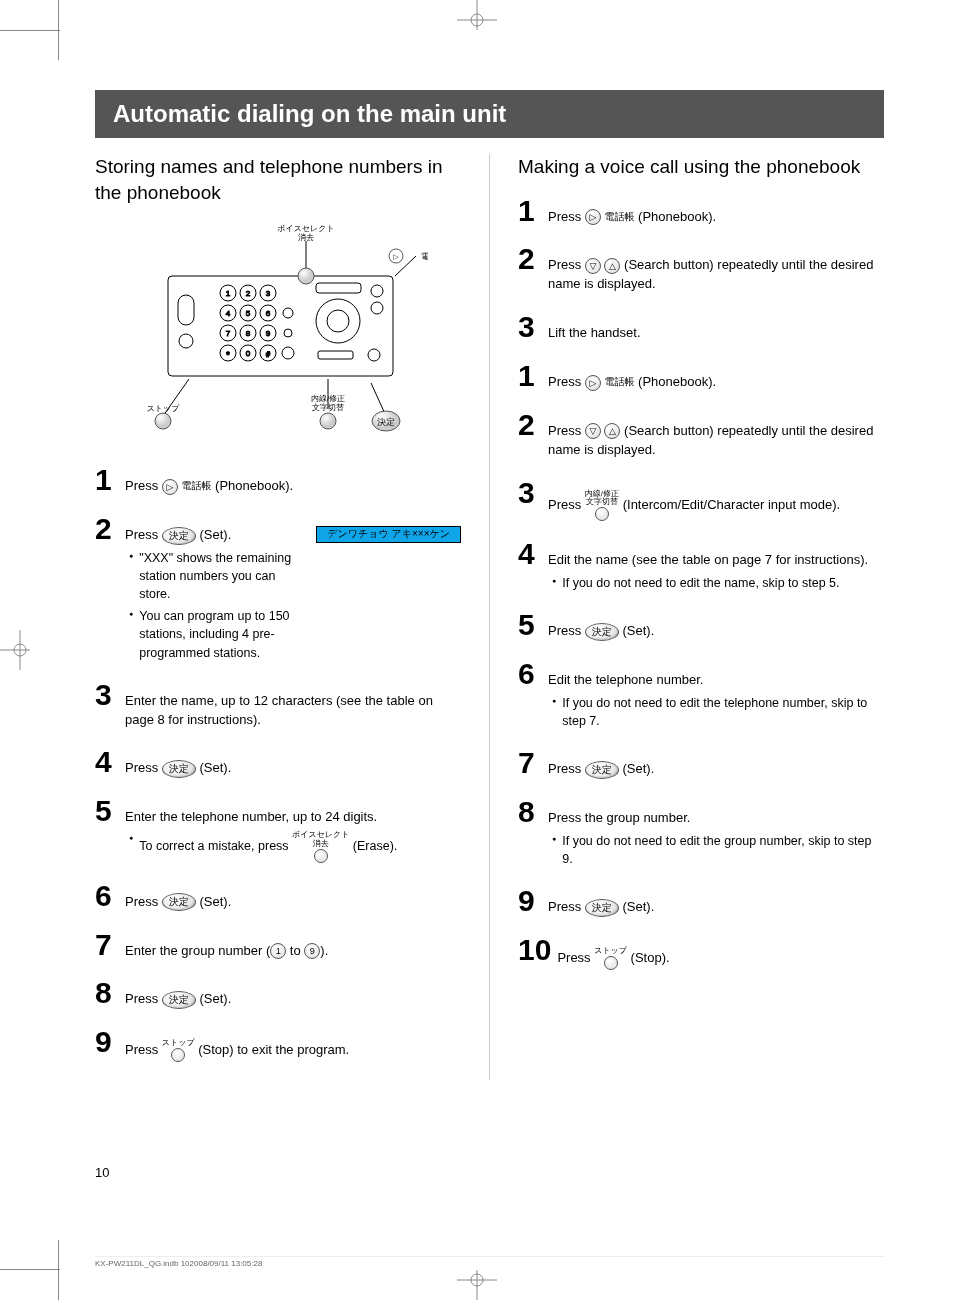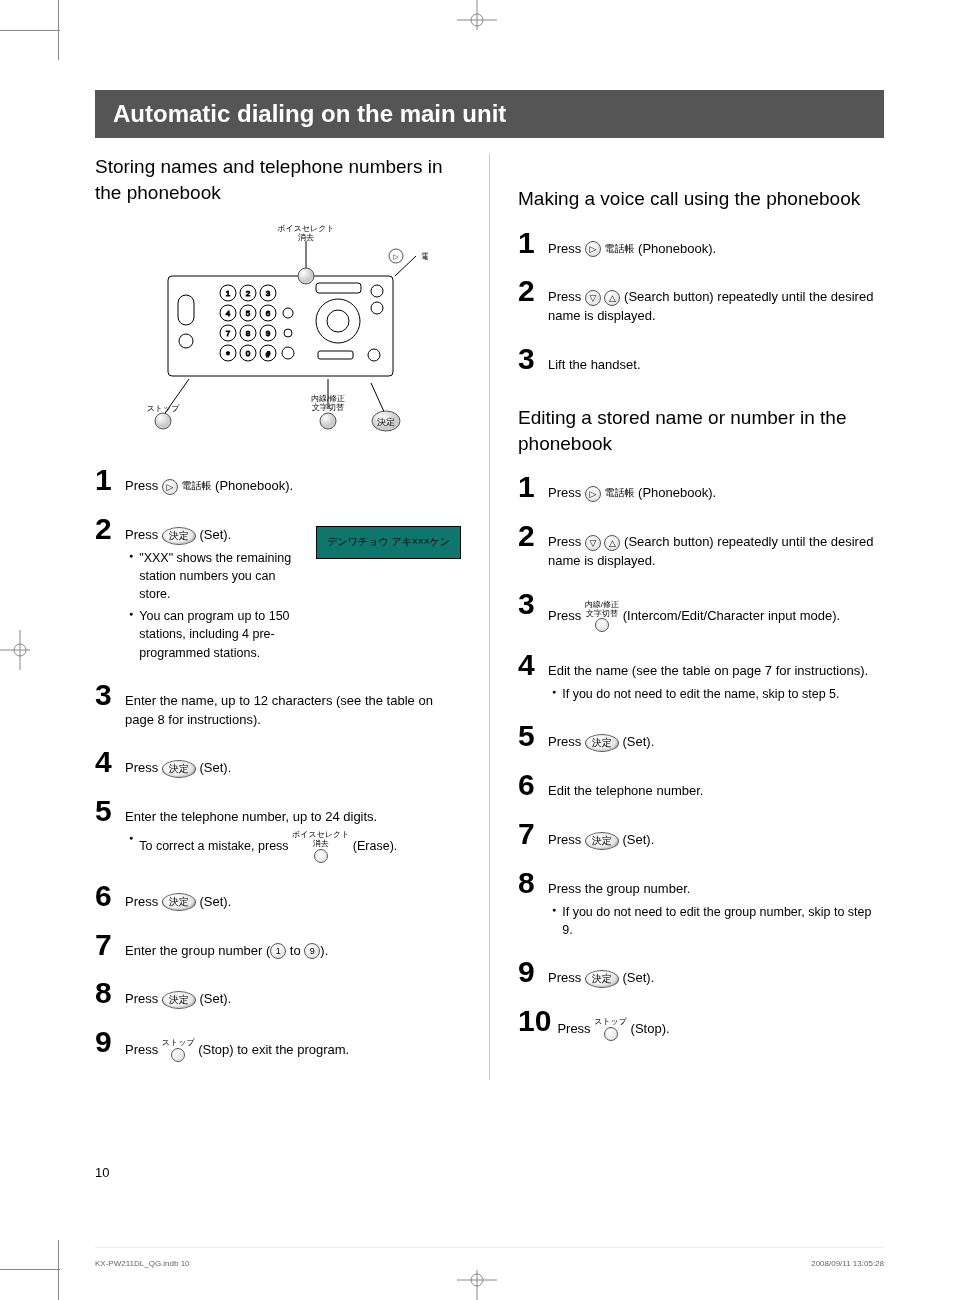--- a/index.html
+++ b/index.html
@@ -35,21 +35,21 @@
     font-size: 24px;
     font-weight: bold;
     padding: 10px 18px;
     margin-bottom: 16px;
   }
   .columns {
     display: flex;
     gap: 28px;
   }
   .col-left { flex: 1; border-right: 1px solid #ccc; padding-right: 28px; }
-  .col-right { flex: 1; margin-top: 32px; }
+  .col-right { flex: 1; }
   h2.section {
     font-size: 19px;
     font-weight: normal;
     margin: 0 0 16px 0;
     line-height: 1.35;
   }
   .step {
     display: flex;
     align-items: flex-start;
     margin-bottom: 18px;
@@ -103,46 +103,45 @@
     flex-direction: column;
     align-items: center;
     vertical-align: middle;
     font-size: 8px;
     line-height: 1.1;
   }
   .lcd {
     display: inline-block;
     border: 1px solid #000;
     font-size: 10px;
-    padding: 8px 10px;
-    background: #0f766e;
+    padding: 0 10px;
+    background: #0ea5e9;
     vertical-align: top;
     white-space: nowrap;
   }
   .device {
     margin: 10px auto 20px auto;
     width: 300px;
   }
   .page-num {
     position: absolute;
     bottom: 30px;
     left: 0;
     font-size: 13px;
   }
   .footer {
     position: absolute;
     bottom: 32px;
     left: 95px;
     right: 70px;
     display:flex;
-    justify-content:space-between;
     font-size:8px;
     color:#666;
     border-top:1px solid #eee;
-    padding-top:11px;
+    padding-top:2px;
   }
   svg text { font-family: Arial, sans-serif; }
 </style>
 </head>
 <body>
 
 <div class="crop-mark crop-tl-h"></div>
 <div class="crop-mark crop-tl-v"></div>
 <div class="crop-mark crop-bl-h"></div>
 <div class="crop-mark crop-bl-v"></div>
@@ -314,21 +313,20 @@
   </div>
           <div class="step">
     <div class="step-num">2</div>
     <div class="step-body"><span>Press </span><span class="btn-round">▽</span> <span class="btn-round">△</span><span> (Search button) repeatedly until the desired name is displayed.</span></div>
   </div>
           <div class="step">
     <div class="step-num">3</div>
     <div class="step-body"><span>Lift the handset.</span></div>
   </div>
         </div>
-      <h2 class="section" style="margin-top:30px">Editing a stored name or number in the phonebook</h2>
       <div id="right-steps-b">
           <div class="step">
     <div class="step-num">1</div>
     <div class="step-body"><span>Press </span><span class="btn-round">▷</span> <span style="font-size:10px;vertical-align:middle">電話帳</span><span> (Phonebook).</span></div>
   </div>
           <div class="step">
     <div class="step-num">2</div>
     <div class="step-body"><span>Press </span><span class="btn-round">▽</span> <span class="btn-round">△</span><span> (Search button) repeatedly until the desired name is displayed.</span></div>
   </div>
           <div class="step">
@@ -344,21 +342,23 @@
     <div class="step-body"><span>Edit the name (see the table on page 7 for instructions).</span><div class="bullet">
                 <span>If you do not need to edit the name, skip to step 5.</span>
               </div></div>
   </div>
           <div class="step">
     <div class="step-num">5</div>
     <div class="step-body"><span>Press </span><span class="btn-oval">決定</span><span> (Set).</span></div>
   </div>
           <div class="step">
     <div class="step-num">6</div>
-    <div class="step-body"><span>Edit the telephone number.</span></div>
+    <div class="step-body"><span>Edit the telephone number.</span><div class="bullet">
+                <span>If you do not need to edit the telephone number, skip to step 7.</span>
+              </div></div>
   </div>
           <div class="step">
     <div class="step-num">7</div>
     <div class="step-body"><span>Press </span><span class="btn-oval">決定</span><span> (Set).</span></div>
   </div>
           <div class="step">
     <div class="step-num">8</div>
     <div class="step-body"><span>Press the group number.</span><div class="bullet">
                 <span>If you do not need to edit the group number, skip to step 9.</span>
               </div></div>

